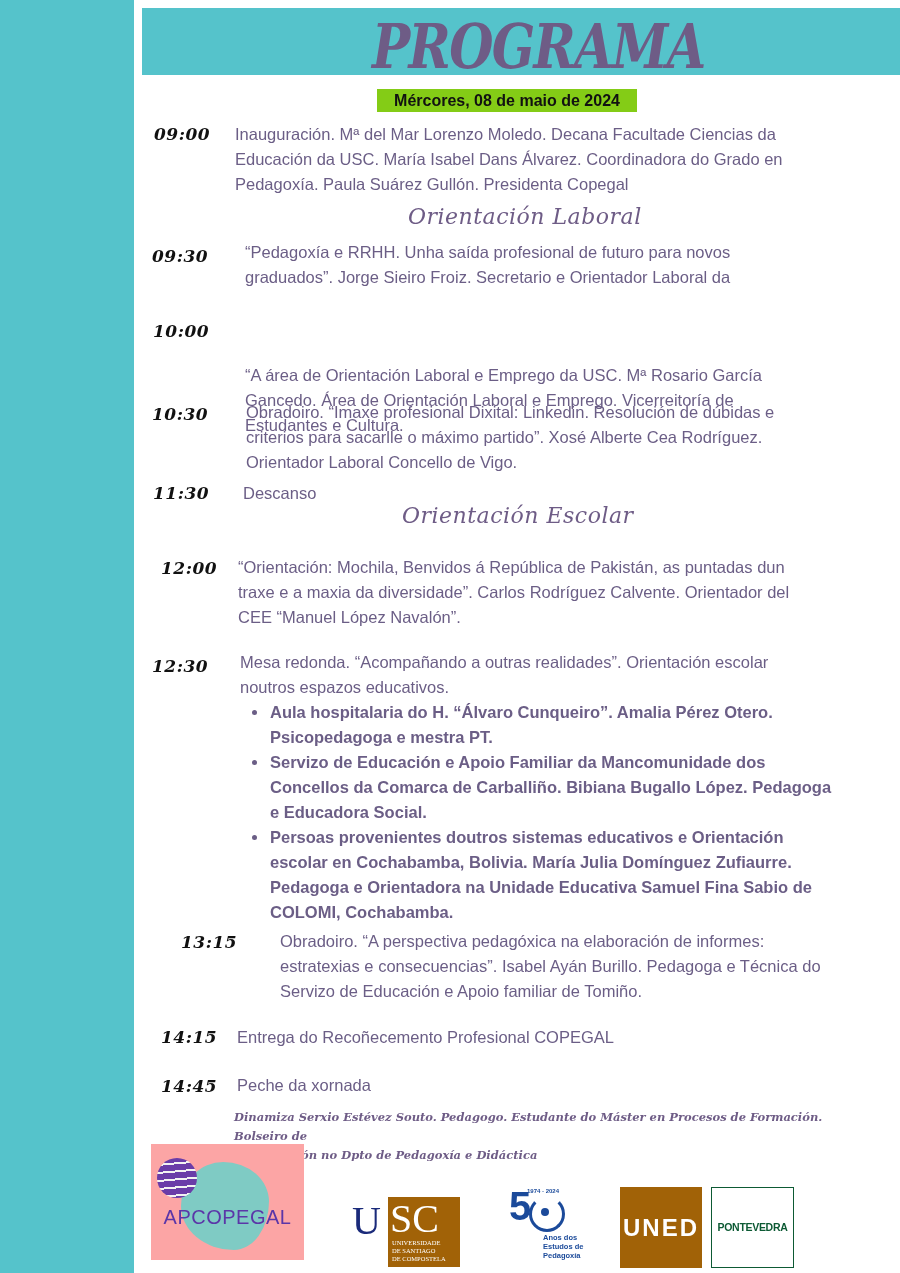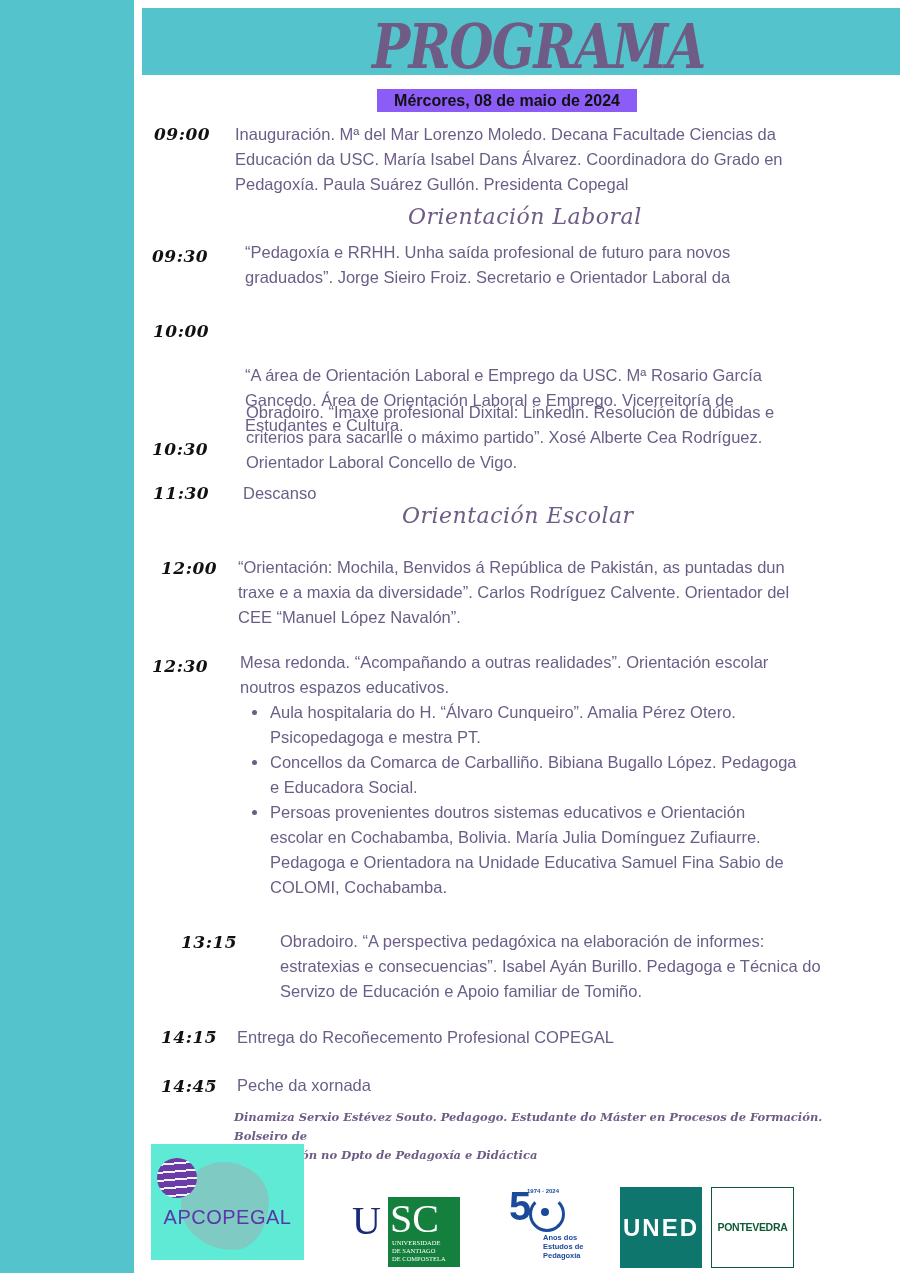--- a/index.html
+++ b/index.html
@@ -18,53 +18,53 @@
     }
     .title {
       position: absolute; left: 372px; top: 2px; width: 300px;
       font-family: "DejaVu Serif", serif; font-style: italic; font-weight: bold;
       font-size: 62px; line-height: 90px; color: #6e5c86; letter-spacing: -2px;
       text-align: center; transform: scaleX(0.82); transform-origin: left center;
       white-space: nowrap;
     }
     .date-bar {
       position: absolute; left: 377px; top: 89px; width: 260px; height: 23px;
-      background: #8b5cf6; color: #111; font-weight: bold; font-size: 16px;
+      background: #84cc16; color: #111; font-weight: bold; font-size: 16px;
       line-height: 23px; text-align: center; white-space: nowrap;
     }
     .time {
       position: absolute; font-family: "DejaVu Serif", serif; font-style: italic;
       font-weight: bold; font-size: 17px; color: #111; letter-spacing: 0.5px;
       white-space: nowrap;
     }
     .desc {
       position: absolute; color: #6b5e86; font-size: 16.5px; line-height: 25px;
       white-space: nowrap;
     }
     .section {
       position: absolute; font-family: "DejaVu Serif", serif; font-style: italic;
       font-size: 22px; color: #6e5c86; white-space: nowrap; letter-spacing: 0.5px;
     }
     .bullets { position: absolute; margin: 0; padding: 0; list-style: none; }
     .bullets li {
       position: relative; padding-left: 30px; color: #6b5e86; font-size: 16.5px;
-      line-height: 25px; white-space: nowrap;
+      line-height: 25px; white-space: nowrap; font-weight: bold;
     }
     .bullets li::before {
       content: ""; position: absolute; left: 12px; top: 10px; width: 5px; height: 5px;
       border-radius: 50%; background: #6b5e86;
     }
     .credits {
       position: absolute; left: 234px; top: 1108px; width: 600px;
       font-family: "DejaVu Serif", serif; font-style: italic; font-weight: bold;
       font-size: 11.5px; line-height: 19px; color: #6e5c86;
     }
     .logo-apcopegal {
       position: absolute; left: 151px; top: 1144px; width: 153px; height: 116px;
-      background: #5eead4; overflow: hidden;
+      background: #fca5a5; overflow: hidden;
     }
     .logo-apcopegal .blob {
       position: absolute; left: 30px; top: 18px; width: 88px; height: 88px;
       border-radius: 48% 52% 40% 60% / 50% 45% 55% 50%; background: #7fcbc4;
     }
     .logo-apcopegal .disc {
       position: absolute; left: 6px; top: 14px; width: 40px; height: 40px;
       border-radius: 50%;
       background: repeating-linear-gradient(175deg, #6a3ca8 0 6px, #f2f2f2 6px 8px);
     }
@@ -73,21 +73,21 @@
       font-size: 20px; color: #5b36a8; letter-spacing: 0.5px;
     }
     .logo-usc {
       position: absolute; left: 352px; top: 1197px; width: 108px; height: 70px;
     }
     .logo-usc .u {
       position: absolute; left: 0; top: 4px; font-family: "Liberation Serif", serif;
       font-size: 40px; color: #1a2a7a; line-height: 40px;
     }
     .logo-usc .box {
-      position: absolute; left: 36px; top: 0; width: 72px; height: 70px; background: #15803d;
+      position: absolute; left: 36px; top: 0; width: 72px; height: 70px; background: #a16207;
     }
     .logo-usc .sc {
       position: absolute; left: 2px; top: 2px; font-family: "Liberation Serif", serif;
       font-size: 40px; color: #fff; line-height: 40px;
     }
     .logo-usc .sub {
       position: absolute; left: 4px; top: 42px; font-family: "Liberation Serif", serif;
       font-size: 6.5px; color: #fff; line-height: 8px; white-space: pre;
     }
     .logo-50 {
@@ -106,21 +106,21 @@
     }
     .logo-50 .years {
       position: absolute; left: 20px; top: 0; font-size: 6px; font-weight: bold;
     }
     .logo-50 .caption {
       position: absolute; left: 20px; top: 45px; font-size: 7.5px; font-weight: bold;
       line-height: 9px; white-space: pre; margin-left: 16px;
     }
     .logo-uned {
       position: absolute; left: 620px; top: 1187px; width: 82px; height: 81px;
-      background: #0f766e; color: #fff; font-weight: bold; font-size: 24px;
+      background: #a16207; color: #fff; font-weight: bold; font-size: 24px;
       line-height: 81px; text-align: center; letter-spacing: 2px;
     }
     .logo-pontevedra {
       position: absolute; left: 711px; top: 1187px; width: 81px; height: 79px;
       border: 1px solid #0d5a34; color: #0d5a34; font-weight: bold; font-size: 10.5px;
       line-height: 79px; text-align: center; letter-spacing: -0.3px;
     }
   </style>
 </head>
 <body>
@@ -145,21 +145,21 @@
   <div>graduados”. Jorge Sieiro Froiz. Secretario e Orientador Laboral da</div>
 </div>
 
 <div class="time" style="left:153px;top:321px;">10:00</div>
 <div class="desc" style="left:245px;top:318px;margin-top:45px;">
   <div>“A área de Orientación Laboral e Emprego da USC. Mª Rosario García</div>
   <div>Gancedo. Área de Orientación Laboral e Emprego. Vicerreitoría de</div>
   <div>Estudantes e Cultura.</div>
 </div>
 
-<div class="time" style="left:152px;top:404px;margin-top:35px;">10:30</div>
+<div class="time" style="left:152px;top:404px;">10:30</div>
 <div class="desc" style="left:246px;top:400px;">
   <div>Obradoiro. “Imaxe profesional Dixital: Linkedin. Resolución de dúbidas e</div>
   <div>criterios para sacarlle o máximo partido”. Xosé Alberte Cea Rodríguez.</div>
   <div>Orientador Laboral Concello de Vigo.</div>
 </div>
 
 <div class="time" style="left:153px;top:483px;">11:30</div>
 <div class="desc" style="left:243px;top:481px;">
   <div>Descanso</div>
 </div>
@@ -177,20 +177,21 @@
 <div class="desc" style="left:240px;top:650px;">
   <div>Mesa redonda.  “Acompañando a outras realidades”. Orientación escolar</div>
   <div>noutros espazos educativos.</div>
 </div>
 <ul class="bullets" style="left:240px;top:700px;">
   <li>
     <div>Aula hospitalaria do H. “Álvaro Cunqueiro”. Amalia Pérez Otero.</div>
     <div>Psicopedagoga e mestra PT.</div>
   </li>
   <li>
+    <div>Servizo de Educación e Apoio Familiar da Mancomunidade dos</div>
     <div>Concellos da Comarca de Carballiño. Bibiana Bugallo López. Pedagoga</div>
     <div>e Educadora Social.</div>
   </li>
   <li>
     <div>Persoas provenientes doutros sistemas educativos e Orientación</div>
     <div>escolar en Cochabamba, Bolivia. María Julia Domínguez Zufiaurre.</div>
     <div>Pedagoga e Orientadora na Unidade Educativa Samuel Fina Sabio de</div>
     <div>COLOMI, Cochabamba.</div>
   </li>
 </ul>

